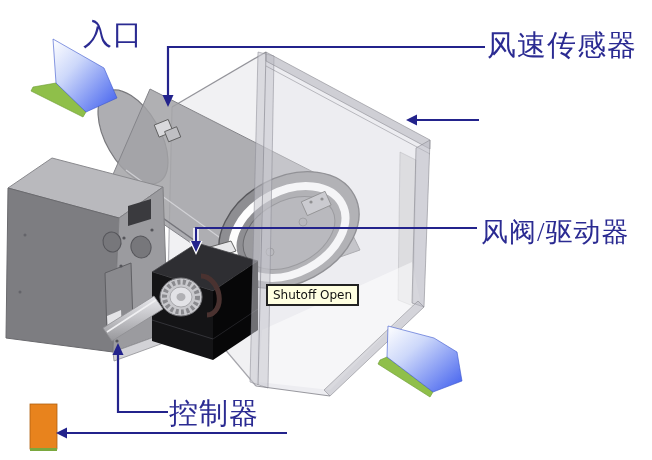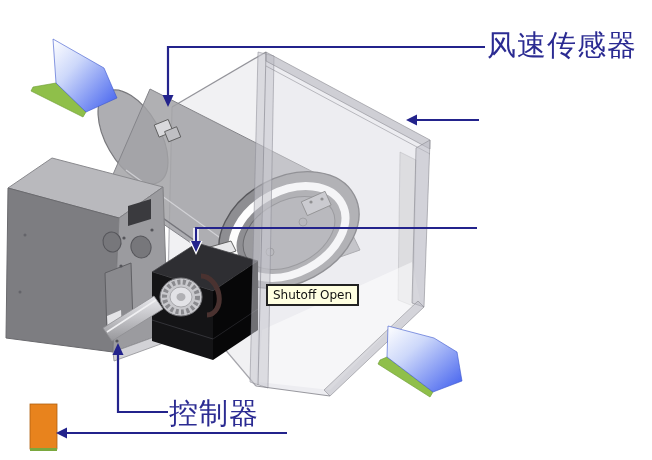--- a/index.html
+++ b/index.html
@@ -176,18 +176,20 @@
     <g>
       <polygon points="33,87 56,83 86,112 83,117 31,91" fill="#8fbf4a" stroke="#6a9a30" stroke-width="0.6"></polygon>
       <polygon points="53,39 104,68 117,98 86,112 56,83" fill="url(#arrowGrad)" stroke="#3a55cc" stroke-width="0.6"></polygon>
     </g>
     <g>
       <polygon points="380,360 387,357 433,392 430,397 378,364" fill="#8fbf4a" stroke="#6a9a30" stroke-width="0.6"></polygon>
       <polygon points="388,326 434,338 457,352 462,381 433,392 387,357" fill="url(#arrowGrad)" stroke="#3a55cc" stroke-width="0.6"></polygon>
     </g>
   </svg>
 
+  <div class="cjk-label lbl-inlet">入口</div>
   <div class="cjk-label lbl-sensor">风速传感器</div>
+  <div class="cjk-label lbl-damper">风阀/驱动器</div>
   <div class="cjk-label lbl-controller">控制器</div>
 
   <div class="tooltip">Shutoff Open</div>
 
 </div>
 
 </body></html>

